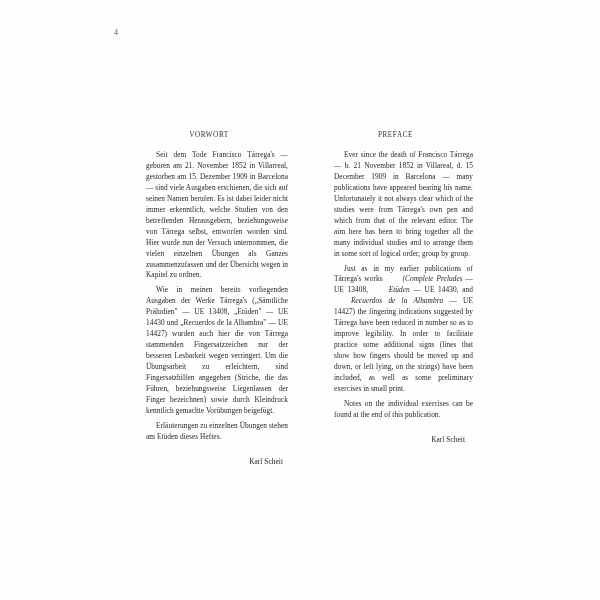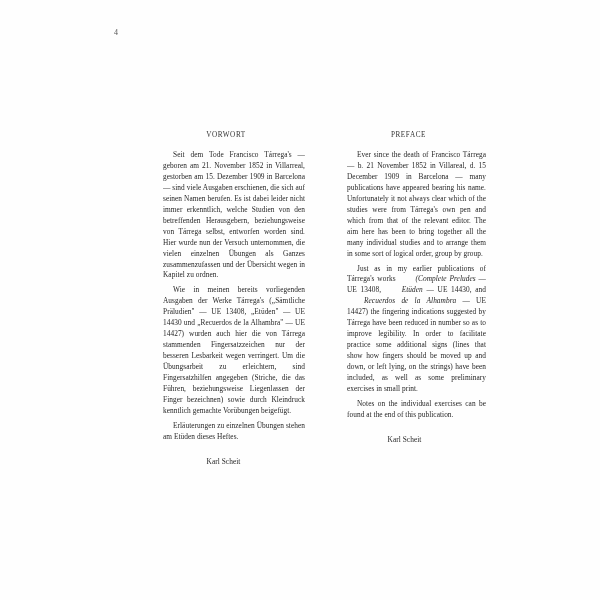--- a/index.html
+++ b/index.html
@@ -30,38 +30,38 @@
     }
     .column {
       position: absolute;
       top: 131px;
       font-size: 7.35px;
       line-height: 10.95px;
       text-align: justify;
       letter-spacing: 0.05px;
       color: #262626;
     }
-    .col-left { left: 147px; width: 158px; }
-    .col-right { left: 331px; width: 155px; }
+    .col-left { left: 130px; width: 158px; }
+    .col-right { left: 318px; width: 155px; }
     .heading {
       text-align: center;
       font-size: 7.2px;
       letter-spacing: 0.6px;
       margin: 0 0 10px 0;
       height: 9px;
       line-height: 9px;
       color: #333;
     }
     .para {
       margin: 0 0 4px 16px;
       text-indent: 10px;
       hyphens: manual;
     }
     .signature {
-      text-align: center;
+      text-align: right;
       padding-right: 5px;
       margin-top: 14px;
     }
     .col-right .signature { padding-right: 8px; }
     i { font-style: italic; padding-left: 17px; }
   </style>
 </head>
 <body>
 
 <div class="page">

